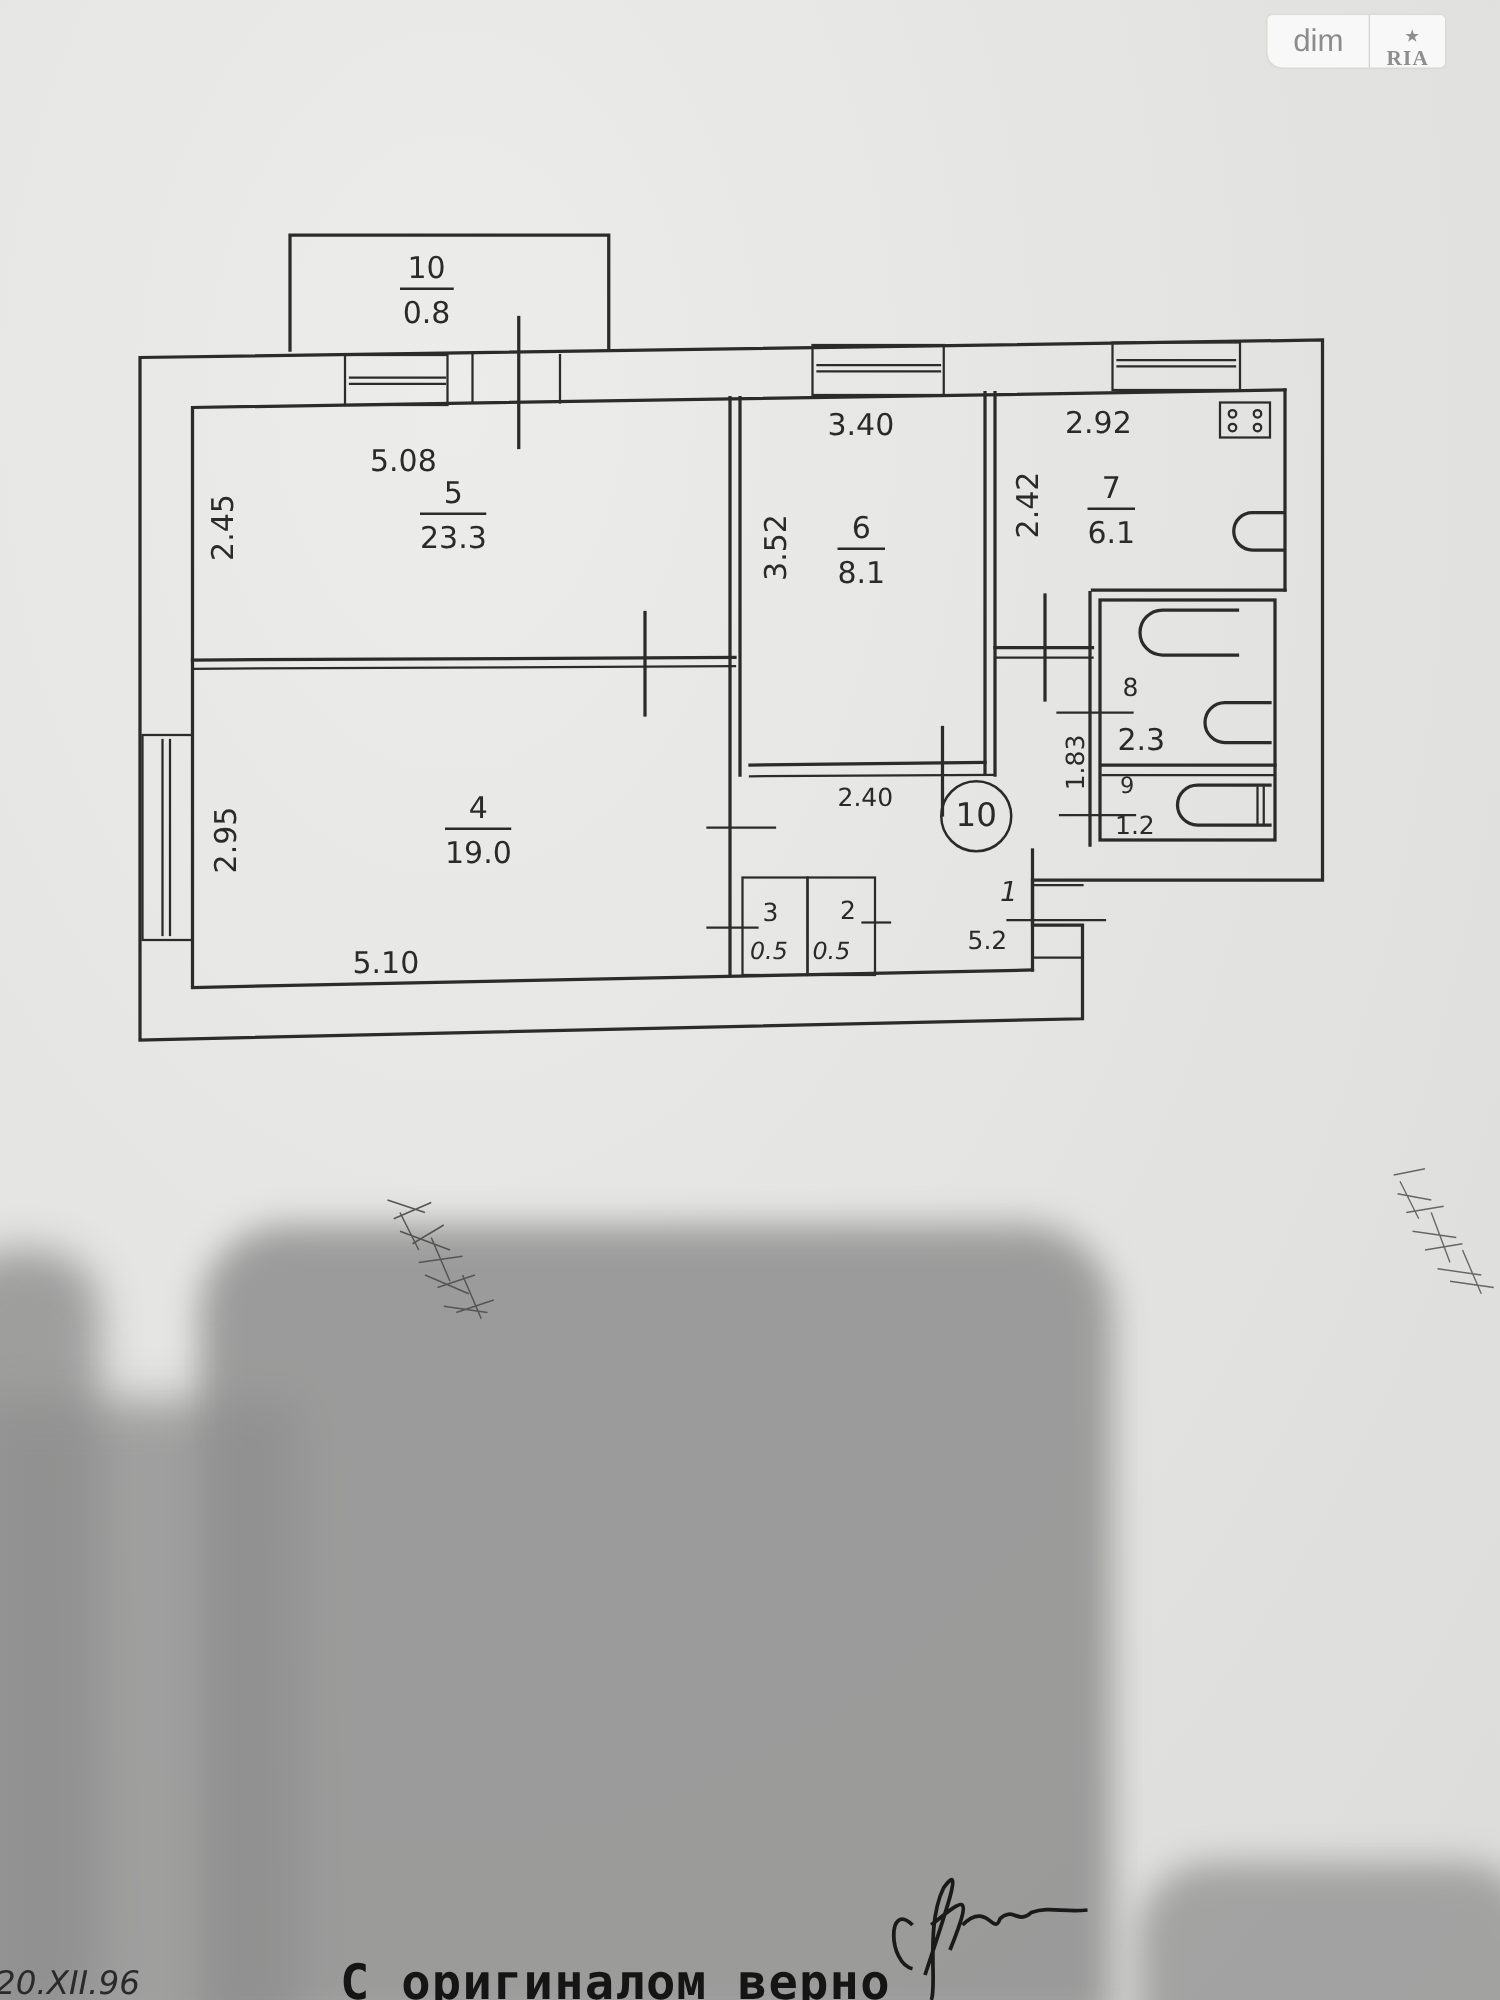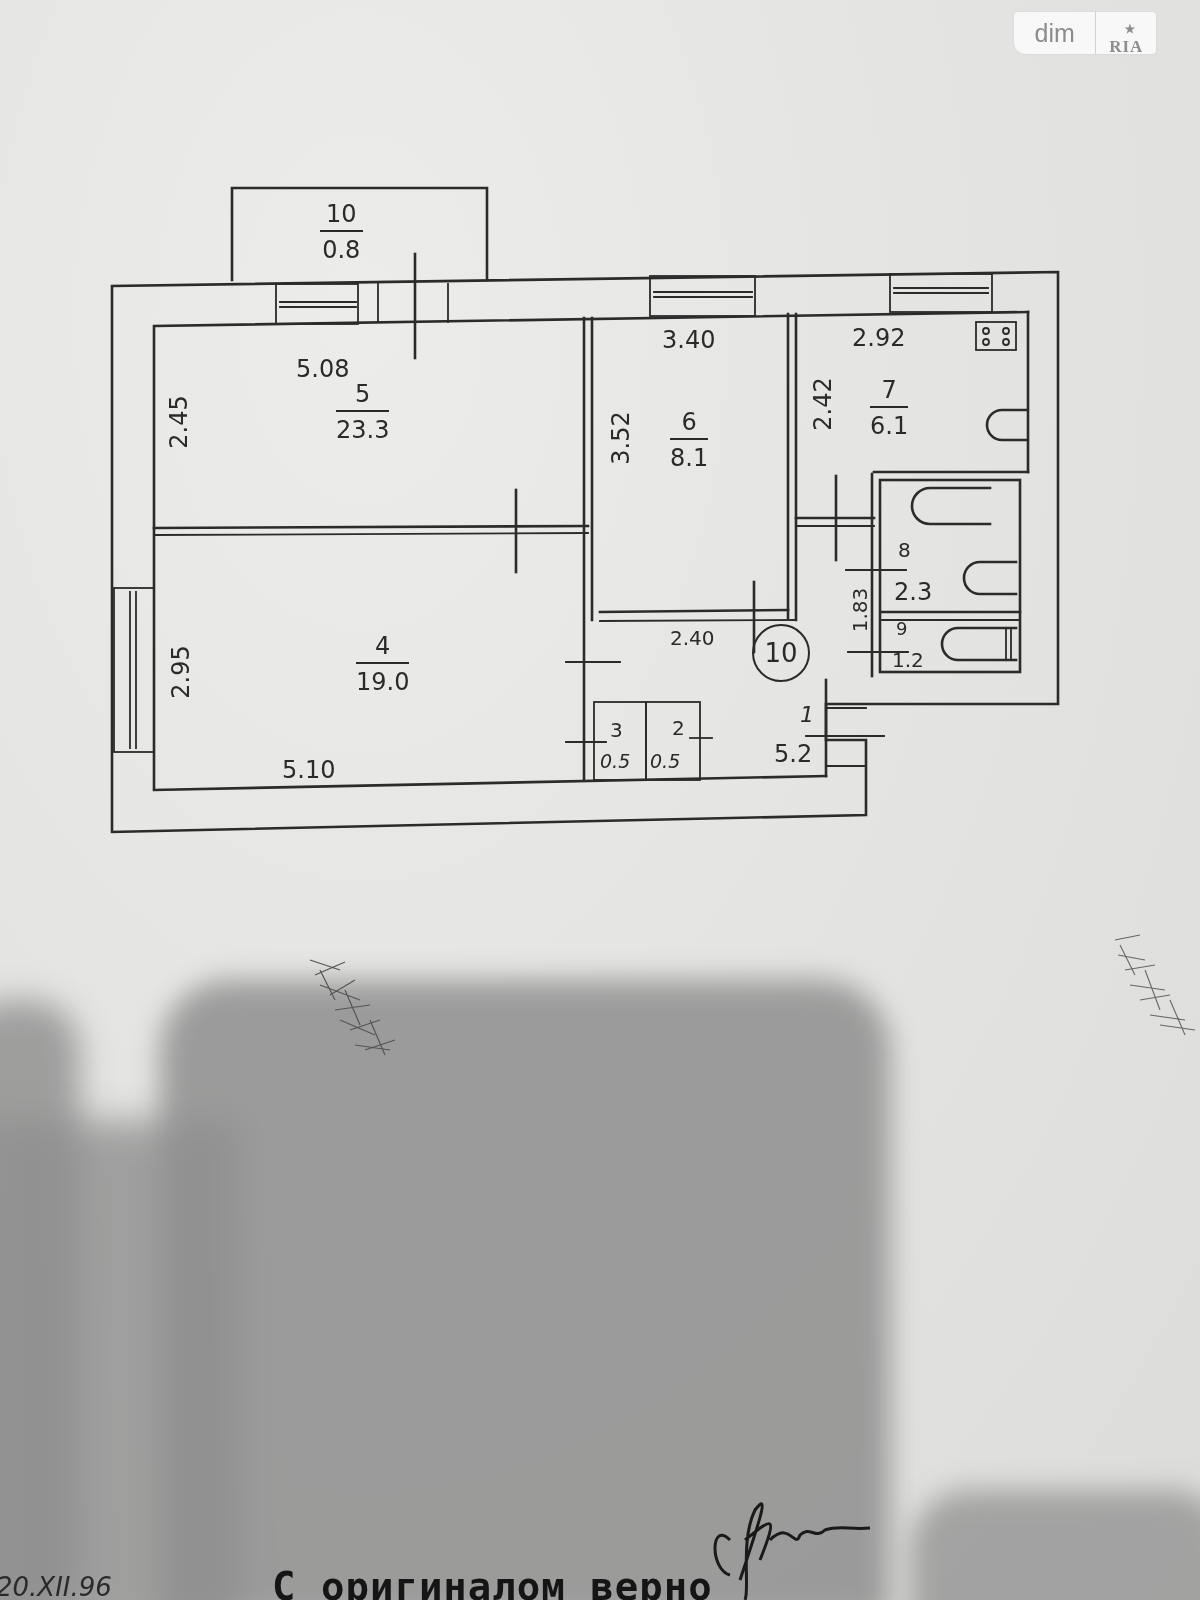--- a/index.html
+++ b/index.html
@@ -209,21 +209,21 @@
 <div class="circle10">
     <span>10</span>
   </div>
 
 <div class="lbl" style="left:610px; top:720px; font-size:20px;">3</div>
 <div class="lbl" style="left:600px; top:752px; font-size:19px; font-style:italic;">0.5</div>
 <div class="lbl" style="left:672px; top:718px; font-size:20px;">2</div>
 <div class="lbl" style="left:650px; top:752px; font-size:19px; font-style:italic;">0.5</div>
 
 <div class="lbl" style="left:800px; top:704px; font-size:22px; font-style:italic;">1</div>
-<div class="lbl" style="left:774px; top:742px; font-size:24px;">5.2</div>
+<div class="lbl" style="left:774px; top:742px; font-size:20px;">5.2</div>
 
 <svg class="scribble" style="left:300px; top:950px;" width="110" height="120">
   <g stroke="#555" stroke-width="1.2" fill="none">
     <path d="M10,10 L40,20 M15,25 L45,12 M20,35 L60,50 M30,45 L55,30 M35,60 L70,55 M40,70 L75,85 M50,80 L80,70 M55,95 L90,100 M65,100 L95,90 M20,20 L35,50 M45,40 L60,75 M70,70 L85,105"></path>
   </g>
 </svg>
 <svg class="scribble" style="left:1110px; top:930px;" width="90" height="110">
   <g stroke="#666" stroke-width="1.1" fill="none">
     <path d="M5,10 L30,5 M8,25 L35,30 M15,40 L45,35 M20,55 L55,60 M30,70 L60,65 M40,85 L75,90 M50,95 L85,100 M10,15 L25,45 M35,40 L50,80 M60,70 L75,105"></path>
   </g>

